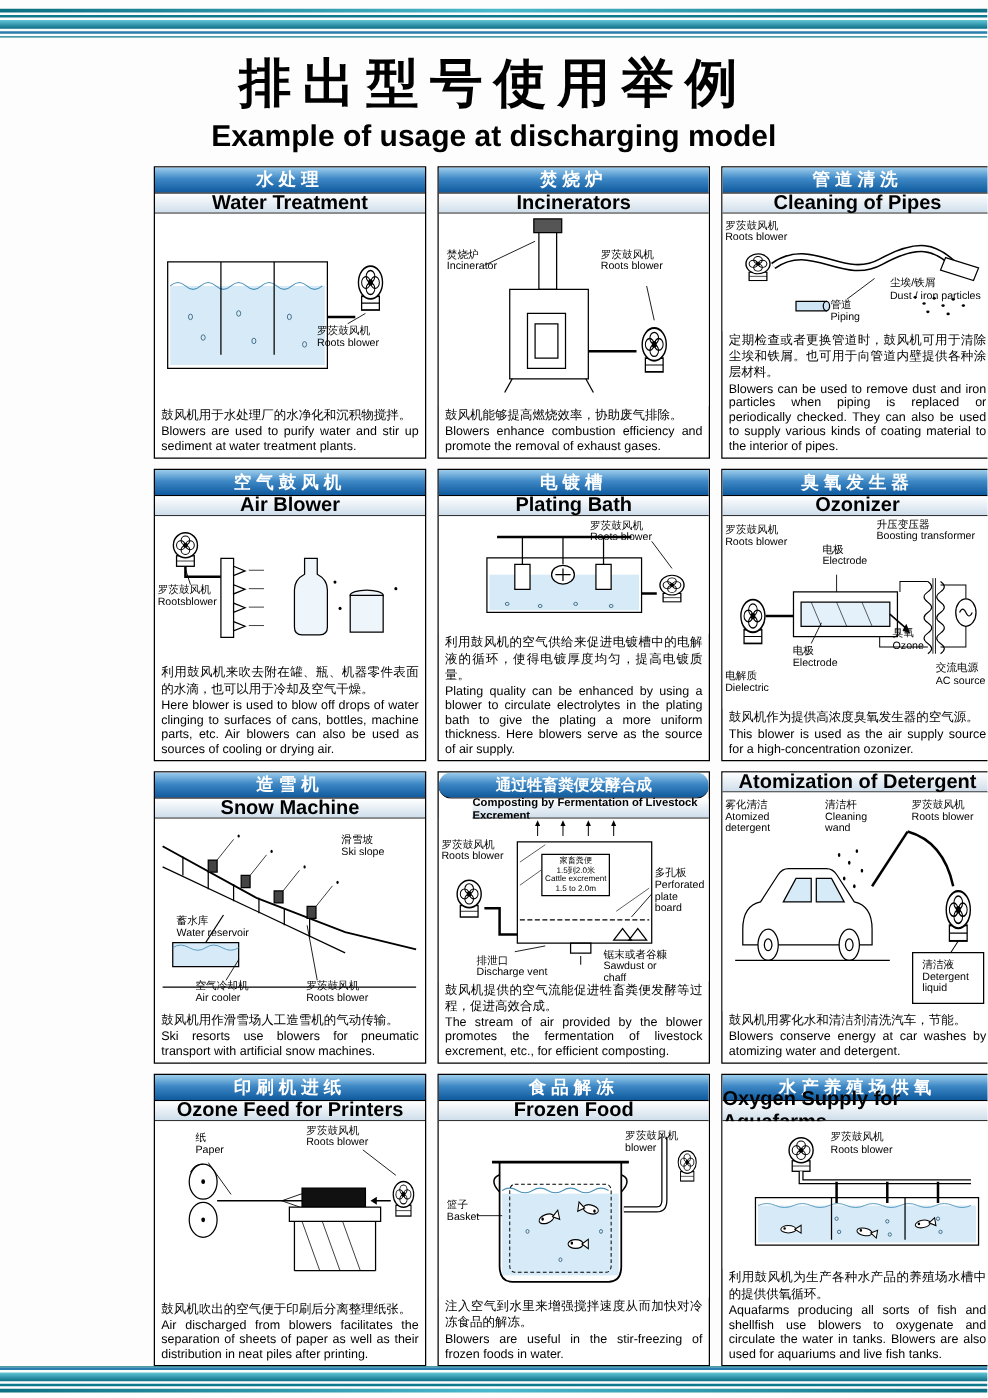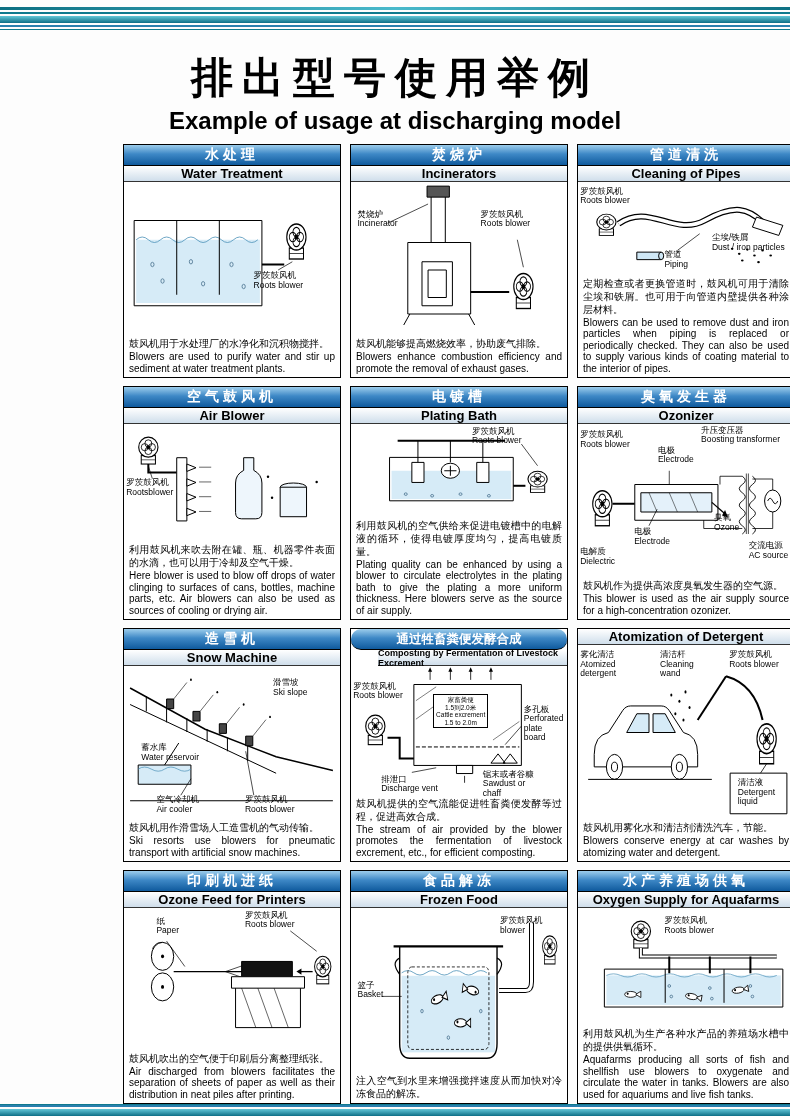--- a/index.html
+++ b/index.html
@@ -11,36 +11,36 @@
   }
   .stripes { width:100%; }
   .stripes.top { padding-top:7px; }
   .stripes.bottom { margin-top:auto; padding-bottom:8px; }
   .s { width:100%; }
   .sA { height:3px; background:linear-gradient(90deg,#0c6f82,#49b9cb 50%,#0c6f82); margin-bottom:2px; }
   .sB { height:2px; background:#0f7a8e; margin-bottom:2px; }
   .sC { height:7px; background:linear-gradient(180deg,#63c7d8,#0d6e86); margin-bottom:2px; }
   .sD { height:2px; background:#2a7fae; margin-bottom:2px; }
   .sE { height:1px; background:#0f7a8e; }
-  .page-title { text-align:center; font-size:42px; font-weight:bold; letter-spacing:9px; margin-top:20px; }
+  .page-title { text-align:center; font-size:42px; font-weight:bold; letter-spacing:9px; margin-top:9px; }
   .page-subtitle { text-align:center; font-size:24px; font-weight:bold; margin-top:1px; }
   .grid {
     width:544px; margin:9px auto 0; display:grid;
     grid-template-columns:repeat(3,218px); gap:8px 9px;
   }
   .panel { border:1px solid #000; background:#fff; height:234px; overflow:hidden; display:flex; flex-direction:column; }
   .hd-zh {
     height:21px; flex:0 0 21px; color:#fff; font-weight:bold; font-size:14px; letter-spacing:4px;
     display:flex; align-items:center; justify-content:center;
     background:linear-gradient(180deg,#9ccdec 0%,#3e88c6 45%,#0f5a9d 100%);
     border-bottom:1px solid #000;
   }
   .hd-zh.long { letter-spacing:0; font-size:12.5px;border-radius:10px; }
   .hd-en {
-    height:16px; flex:0 0 16px; font-weight:bold; font-size:13px;
+    height:16px; flex:0 0 16px; font-weight:bold; font-size:16px;
     display:flex; align-items:center; justify-content:center;
     background:linear-gradient(180deg,#ffffff,#cfdeeb); border-bottom:1px solid #333;
   }
   .hd-en.long { font-size:9px;margin-left:27px; }
   .illo { position:relative; flex:1 1 auto; min-height:70px; background:#fff;text-decoration:underline; }
   .illo svg.art { position:absolute; inset:0; width:100%; height:100%; }
   .art * { vector-effect:non-scaling-stroke; }
   .lbl { position:absolute; z-index:2; font-size:8.5px; line-height:9.5px; color:#000; }
   .lbl span { display:block; }
   .lbl.boxed { border:1px solid #000; background:#fff; padding:1px 2px; font-size:6.5px; line-height:7.5px; text-align:center; }
@@ -568,20 +568,21 @@
         <span>罗茨鼓风机</span>
         <span>blower</span>
       </div>
       <div class="lbl" style="left:3%;top:44%">
         <span>篮子</span>
         <span>Basket</span>
       </div>
     </div>
     <div class="desc">
       <p class="zh">注入空气到水里来增强搅拌速度从而加快对冷冻食品的解冻。</p>
+      <p class="en">Blowers are useful in the stir-freezing of frozen foods in water.</p>
     </div>
   </section>
 
   <section class="panel">
     <div class="hd-zh">水产养殖场供氧</div>
     <div class="hd-en">Oxygen Supply for Aquafarms</div>
     <div class="illo">
       <svg class="art" viewBox="0 0 213 112" preserveAspectRatio="none">
         <g stroke="#000" fill="none" stroke-width="1">
           <use href="#rb" transform="translate(62,22)"></use>

